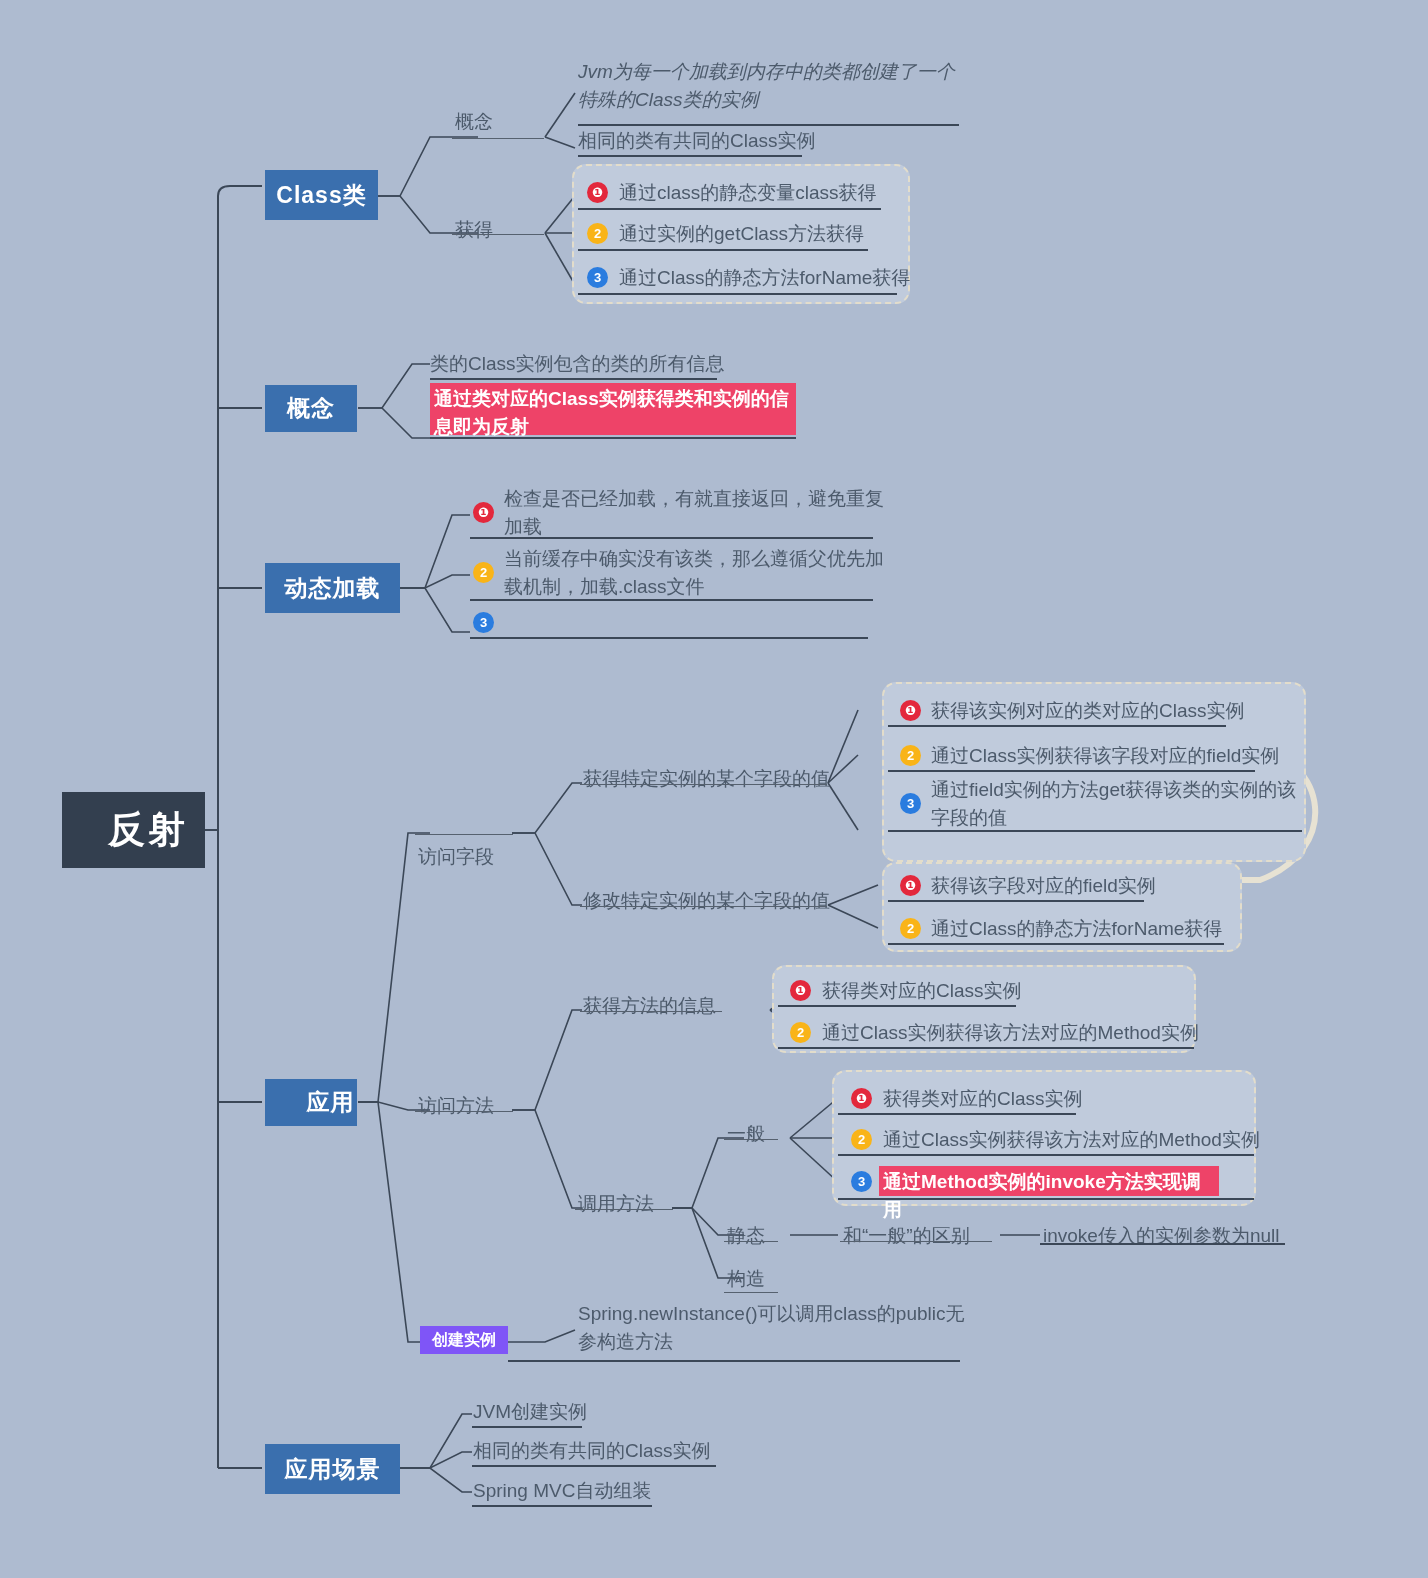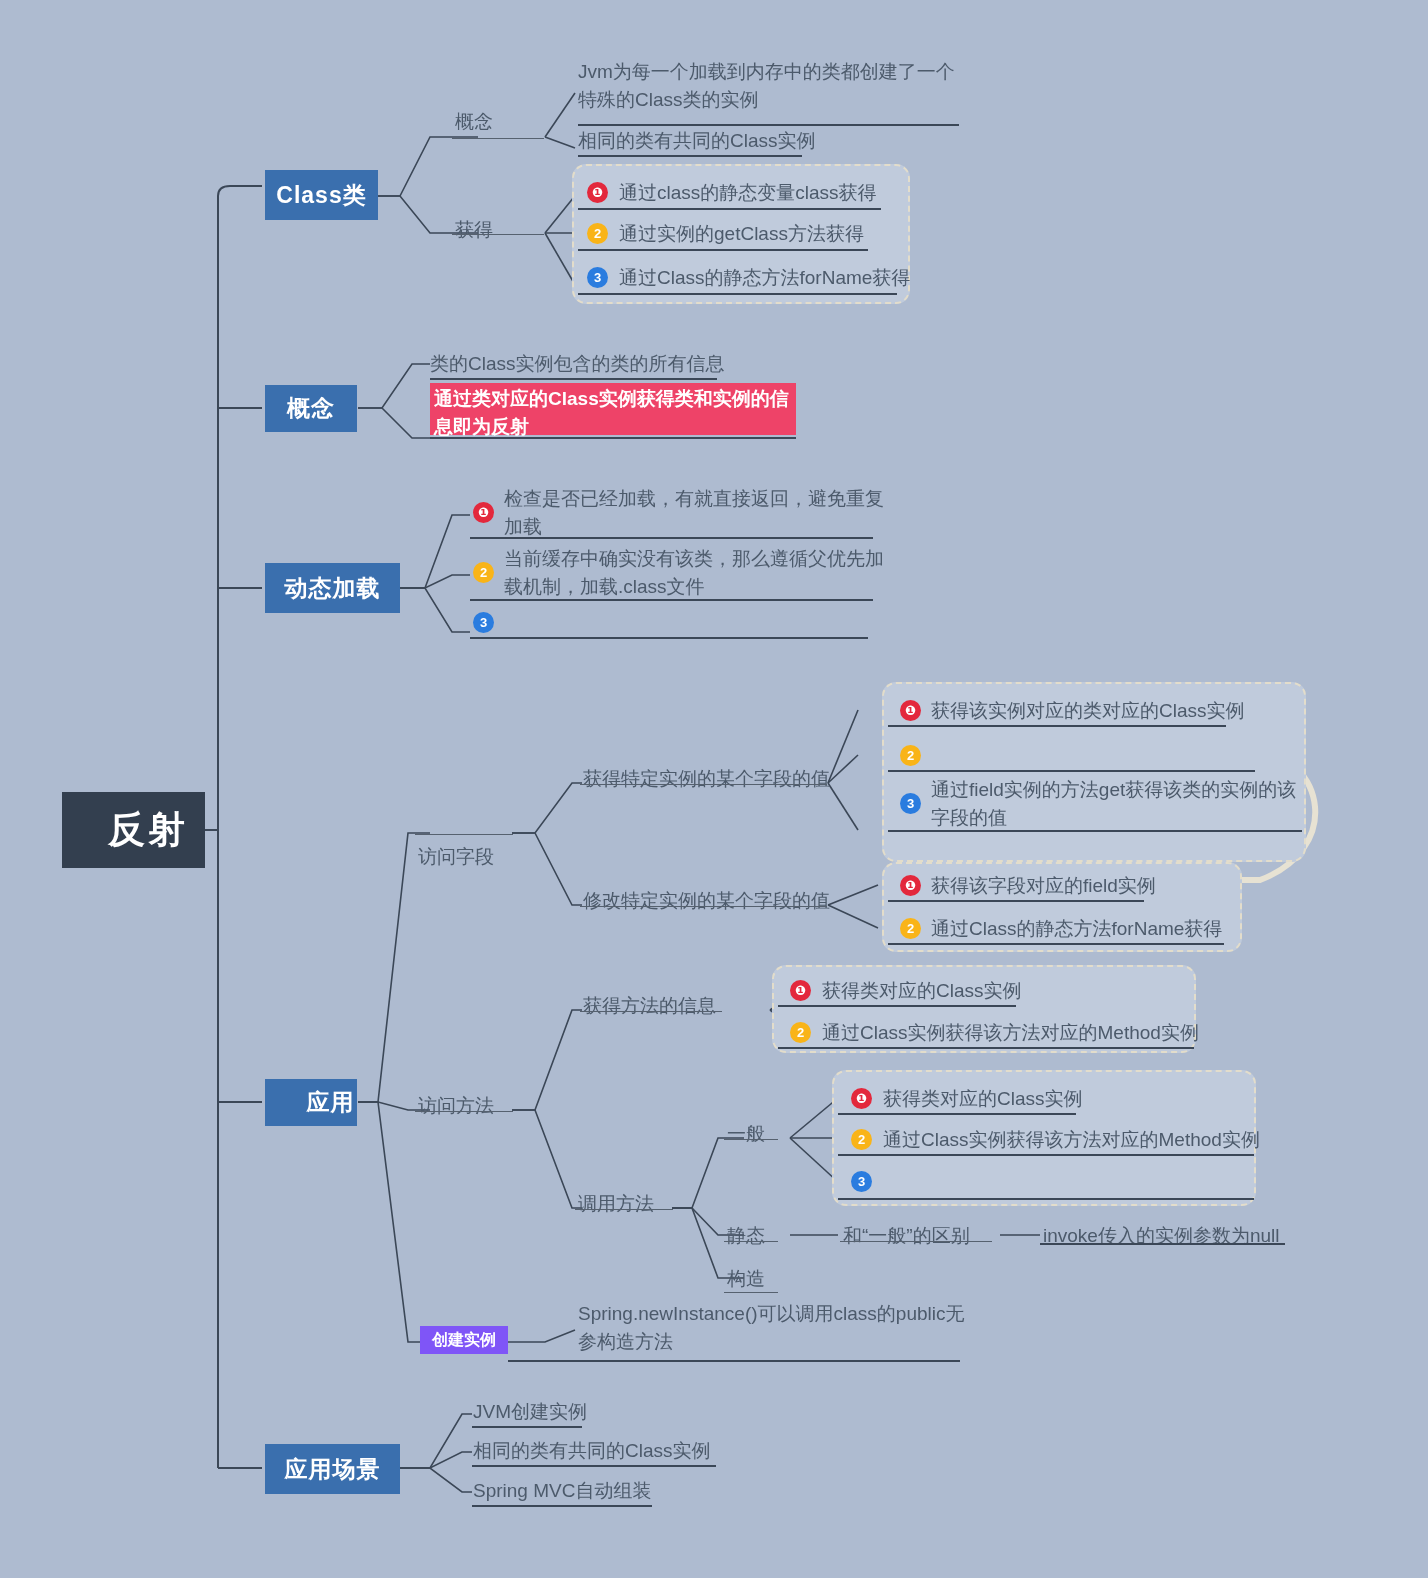--- a/index.html
+++ b/index.html
@@ -173,21 +173,21 @@
   <div class="node branch-node" style="left:265px;top:170px;width:113px;height:50px;">
     <span>Class类</span>
   </div>
 
   <div class="sub-label" style="left:455px;top:108px;">概念</div>
   <div class="ul thin" style="left:452px;top:138px;width:92px;"></div>
 
   <div class="sub-label" style="left:455px;top:216px;">获得</div>
   <div class="ul thin" style="left:452px;top:234px;width:92px;"></div>
 
-  <div class="leaf wrap" style="left:578px;top:58px;width:380px;">Jvm为每一个加载到内存中的类都创建了一个特殊的Class类的实例</div>
+  <div class="leaf wrap" style="left:578px;top:58px;width:380px;font-style:italic;">Jvm为每一个加载到内存中的类都创建了一个特殊的Class类的实例</div>
   <div class="ul" style="left:578px;top:124px;width:381px;"></div>
 
   <div class="leaf" style="left:578px;top:127px;width:300px;">相同的类有共同的Class实例</div>
   <div class="ul" style="left:578px;top:155px;width:224px;"></div>
 
   <div class="group-box" style="left:572px;top:164px;width:338px;height:140px;"></div>
 
   <div class="num n1" style="left:587px;top:182px;">❶</div>
   <div class="leaf" style="left:619px;top:179px;">通过class的静态变量class获得</div>
   <div class="ul" style="left:578px;top:208px;width:303px;"></div>
@@ -238,20 +238,21 @@
   <div class="sub-label" style="left:583px;top:887px;">修改特定实例的某个字段的值</div>
   <div class="ul thin" style="left:580px;top:906px;width:247px;"></div>
 
   <div class="group-box" style="left:882px;top:682px;width:424px;height:180px;"></div>
 
   <div class="num n1" style="left:900px;top:700px;">❶</div>
   <div class="leaf" style="left:931px;top:697px;">获得该实例对应的类对应的Class实例</div>
   <div class="ul" style="left:888px;top:725px;width:338px;"></div>
 
   <div class="num n2" style="left:900px;top:745px;">2</div>
+  <div class="leaf" style="left:931px;top:742px;">通过Class实例获得该字段对应的field实例</div>
   <div class="ul" style="left:888px;top:770px;width:367px;"></div>
 
   <div class="num n3" style="left:900px;top:793px;">3</div>
   <div class="leaf wrap" style="left:931px;top:776px;width:370px;">通过field实例的方法get获得该类的实例的该字段的值</div>
   <div class="ul" style="left:888px;top:830px;width:414px;"></div>
 
   <div class="group-box" style="left:882px;top:862px;width:360px;height:90px;"></div>
 
   <div class="num n1" style="left:900px;top:875px;">❶</div>
   <div class="leaf" style="left:931px;top:872px;">获得该字段对应的field实例</div>
@@ -287,20 +288,21 @@
 
   <div class="num n1" style="left:851px;top:1088px;">❶</div>
   <div class="leaf" style="left:883px;top:1085px;">获得类对应的Class实例</div>
   <div class="ul" style="left:838px;top:1113px;width:238px;"></div>
 
   <div class="num n2" style="left:851px;top:1129px;">2</div>
   <div class="leaf" style="left:883px;top:1126px;">通过Class实例获得该方法对应的Method实例</div>
   <div class="ul" style="left:838px;top:1154px;width:416px;"></div>
 
   <div class="num n3" style="left:851px;top:1171px;">3</div>
+  <div class="hl-pink" style="left:879px;top:1166px;width:340px;height:30px;">通过Method实例的invoke方法实现调用</div>
   <div class="ul" style="left:838px;top:1198px;width:416px;"></div>
 
   <div class="sub-label" style="left:727px;top:1222px;">静态</div>
   <div class="ul thin" style="left:724px;top:1241px;width:54px;"></div>
 
   <div class="sub-label" style="left:843px;top:1222px;">和“一般”的区别</div>
   <div class="ul thin" style="left:840px;top:1241px;width:152px;"></div>
 
   <div class="sub-label" style="left:1043px;top:1222px;">invoke传入的实例参数为null</div>
   <div class="ul" style="left:1040px;top:1243px;width:245px;"></div>

